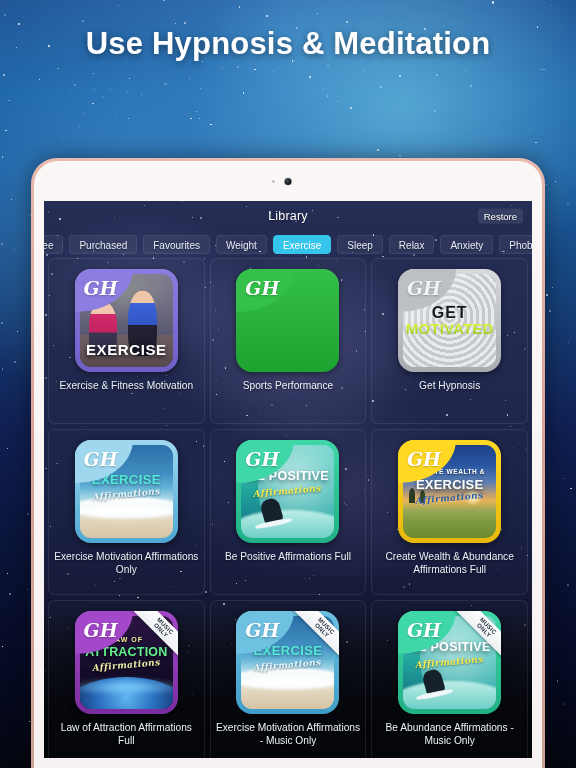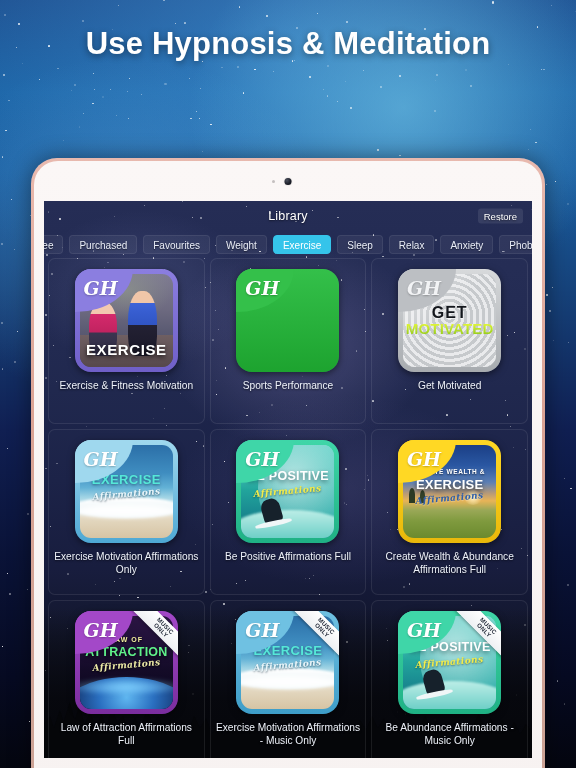--- a/index.html
+++ b/index.html
@@ -861,21 +861,21 @@
         <div style="position:absolute;inset:5px;border-radius:11px;overflow:hidden;background:repeating-radial-gradient(circle at 50% 46%,#e9eaec 0px,#e9eaec 3px,#c6c9cc 3px,#c6c9cc 6px);">
           <div style="position:absolute;inset:0;background:linear-gradient(135deg,rgba(255,255,255,.5),rgba(255,255,255,0) 45%);"></div>
           <div class="ov-title" style="top:33%;font-size:16px;color:#13161c;letter-spacing:1px;text-shadow:0 1px 0 rgba(255,255,255,.6);">GET</div>
           <div class="ov-title" style="top:50%;font-size:15px;letter-spacing:.2px;background:linear-gradient(180deg,#f6ff3c 0%,#b9e02a 55%,#8fc81c 100%);-webkit-background-clip:text;background-clip:text;color:transparent;">MOTIVATED</div>
         </div>
         <div class="gh" style="background:#bcbfc3;">
                   <span style="color:#f2f3f5;">GH</span>
                 </div>
       </div>
             </div>
-            <div class="caption">Get Motivated</div>
+            <div class="caption">Get Hypnosis</div>
           </div>
           <div class="cell">
             <div class="thumb">
       <div class="thumb-inner" style="background:linear-gradient(180deg,#9fd8ee,#4ea8d4);padding:5px;">
         <div style="position:absolute;inset:5px;border-radius:11px;overflow:hidden;background:linear-gradient(180deg,#2b6fa8 0%,#3f8dc0 30%,#63b2d6 46%,#9fd3e4 56%,#cfe7ee 66%,#e4d9c2 78%,#d6c4a4 100%);">
           <div style="position:absolute;left:-10%;top:56%;width:120%;height:22%;border-radius:50%;background:linear-gradient(180deg,#ffffff,#e7f2f5);filter:blur(1.2px);"></div>
           <div style="position:absolute;left:-5%;top:64%;width:110%;height:14%;border-radius:50%;background:rgba(255,255,255,.9);filter:blur(2px);"></div>
           <div class="ov-title" style="top:30%;font-size:13px;color:#55e8d8;letter-spacing:.4px;text-shadow:0 1px 3px rgba(0,40,60,.6);">EXERCISE</div>
           <div class="affirm" style="top:47%;font-size:9px;color:#eaf6fa;text-shadow:0 1px 2px rgba(0,30,50,.6);">Affirmations</div>
         </div>

